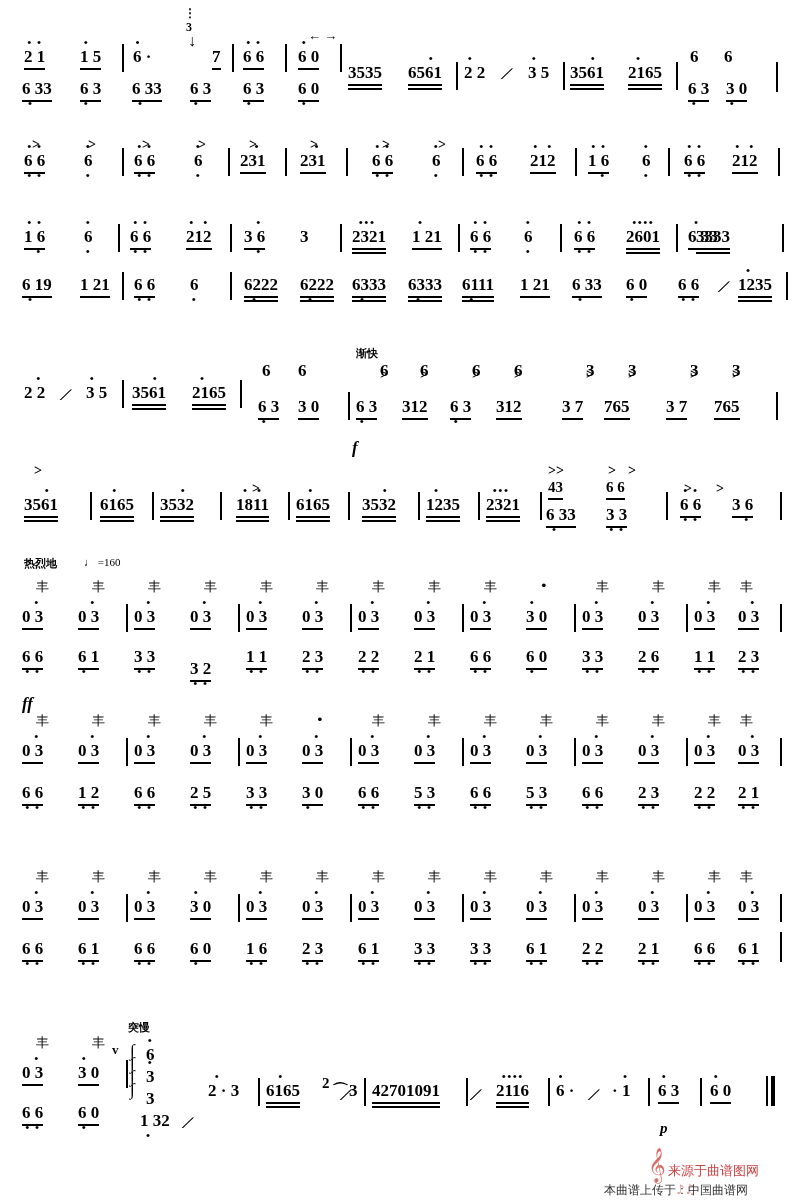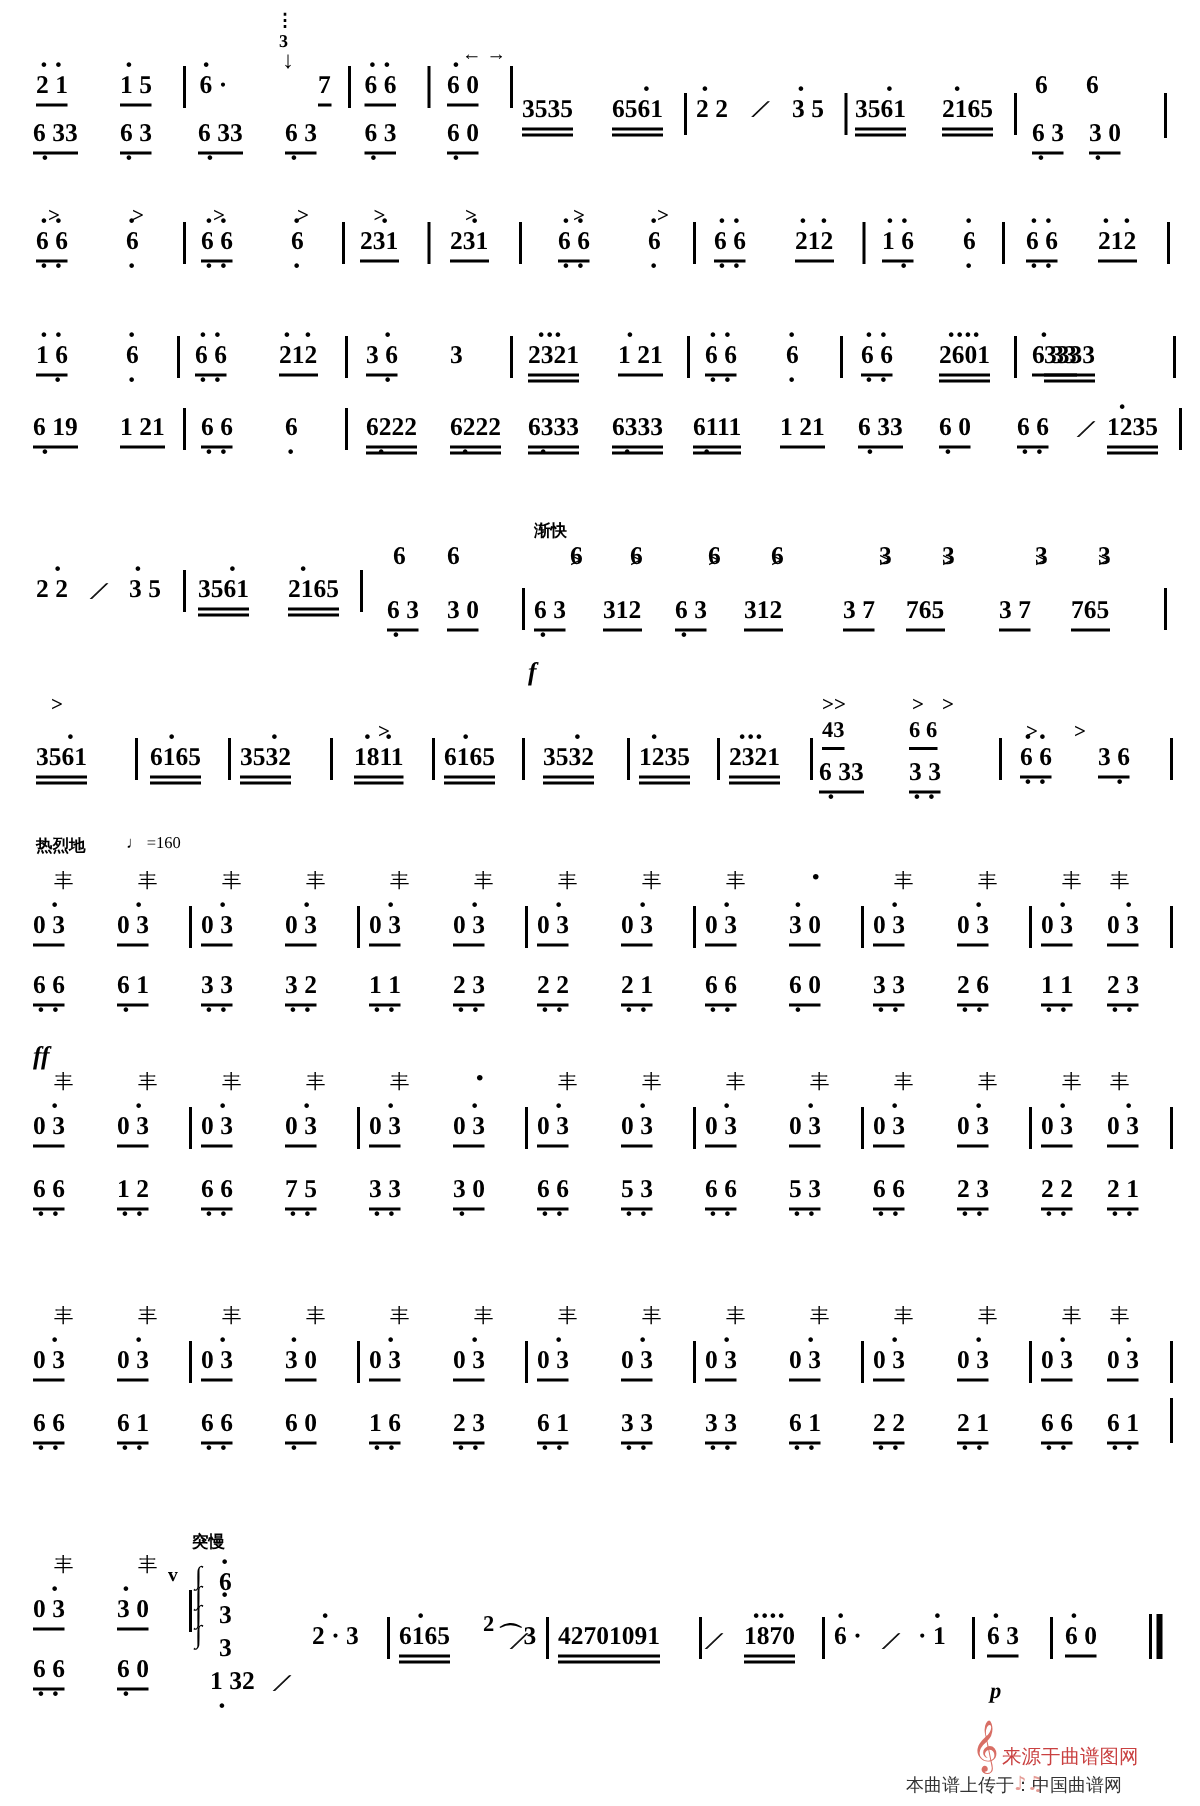--- a/index.html
+++ b/index.html
@@ -663,21 +663,21 @@
     <div class="row" style="position:absolute;left:0;top:92px;width:800px;height:40px;">
       <div class="cell" style="left:22px;top:0;">
         <span class="grp"><span class="num">6 6</span><span class="dotdn">• •</span><span class="beam1"></span></span>
       </div>
       <div class="cell" style="left:78px;top:0;">
         <span class="grp"><span class="num">6 1</span><span class="dotdn">•&nbsp;&nbsp;</span><span class="beam1"></span></span>
       </div>
       <div class="cell" style="left:134px;top:0;">
         <span class="grp"><span class="num">3 3</span><span class="dotdn">• •</span><span class="beam1"></span></span>
       </div>
-      <div class="cell" style="left:190px;top:0;font-family:Liberation Serif, serif;">
+      <div class="cell" style="left:190px;top:12px;font-family:Liberation Serif, serif;">
         <span class="grp"><span class="num">3 2</span><span class="dotdn">• •</span><span class="beam1"></span></span>
       </div>
       <div class="cell" style="left:246px;top:0;">
         <span class="grp"><span class="num">1 1</span><span class="dotdn">• •</span><span class="beam1"></span></span>
       </div>
       <div class="cell" style="left:302px;top:0;">
         <span class="grp"><span class="num">2 3</span><span class="dotdn">• •</span><span class="beam1"></span></span>
       </div>
       <div class="cell" style="left:358px;top:0;">
         <span class="grp"><span class="num">2 2</span><span class="dotdn">• •</span><span class="beam1"></span></span>
@@ -744,21 +744,21 @@
       <div class="bar" style="left:686px;top:-4px;height:28px;"></div>
       <div class="cell" style="left:694px;top:0;"><span class="grp"><span class="num">0 3</span><span class="dotup">&nbsp;&nbsp;•</span><span class="beam1"></span></span></div>
       <div class="cell" style="left:738px;top:0;"><span class="grp"><span class="num">0 3</span><span class="dotup">&nbsp;&nbsp;•</span><span class="beam1"></span></span></div>
       <div class="bar" style="left:780px;top:-4px;height:28px;"></div>
     </div>
 
     <div class="row" style="position:absolute;left:0;top:72px;width:800px;height:40px;">
       <div class="cell" style="left:22px;top:0;"><span class="grp"><span class="num">6 6</span><span class="dotdn">• •</span><span class="beam1"></span></span></div>
       <div class="cell" style="left:78px;top:0;"><span class="grp"><span class="num">1 2</span><span class="dotdn">• •</span><span class="beam1"></span></span></div>
       <div class="cell" style="left:134px;top:0;"><span class="grp"><span class="num">6 6</span><span class="dotdn">• •</span><span class="beam1"></span></span></div>
-      <div class="cell" style="left:190px;top:0;"><span class="grp"><span class="num">7 5</span><span class="dotdn">• •</span><span class="beam1"></span></span></div>
+      <div class="cell" style="left:190px;top:0;"><span class="grp"><span class="num">2 5</span><span class="dotdn">• •</span><span class="beam1"></span></span></div>
       <div class="cell" style="left:246px;top:0;"><span class="grp"><span class="num">3 3</span><span class="dotdn">• •</span><span class="beam1"></span></span></div>
       <div class="cell" style="left:302px;top:0;"><span class="grp"><span class="num">3 0</span><span class="dotdn">•&nbsp;&nbsp;</span><span class="beam1"></span></span></div>
       <div class="cell" style="left:358px;top:0;"><span class="grp"><span class="num">6 6</span><span class="dotdn">• •</span><span class="beam1"></span></span></div>
       <div class="cell" style="left:414px;top:0;"><span class="grp"><span class="num">5 3</span><span class="dotdn">• •</span><span class="beam1"></span></span></div>
       <div class="cell" style="left:470px;top:0;"><span class="grp"><span class="num">6 6</span><span class="dotdn">• •</span><span class="beam1"></span></span></div>
       <div class="cell" style="left:526px;top:0;"><span class="grp"><span class="num">5 3</span><span class="dotdn">• •</span><span class="beam1"></span></span></div>
       <div class="cell" style="left:582px;top:0;"><span class="grp"><span class="num">6 6</span><span class="dotdn">• •</span><span class="beam1"></span></span></div>
       <div class="cell" style="left:638px;top:0;"><span class="grp"><span class="num">2 3</span><span class="dotdn">• •</span><span class="beam1"></span></span></div>
       <div class="cell" style="left:694px;top:0;"><span class="grp"><span class="num">2 2</span><span class="dotdn">• •</span><span class="beam1"></span></span></div>
       <div class="cell" style="left:738px;top:0;"><span class="grp"><span class="num">2 1</span><span class="dotdn">• •</span><span class="beam1"></span></span></div>
@@ -852,21 +852,21 @@
       <div class="cell" style="left:208px;top:0;"><span class="grp"><span class="num">2 · 3</span><span class="dotup">•&nbsp;&nbsp;&nbsp;</span></span></div>
       <div class="bar" style="left:258px;top:-4px;height:28px;"></div>
       <div class="cell" style="left:266px;top:0;"><span class="grp"><span class="num">6165</span><span class="dotup">&nbsp;•&nbsp;&nbsp;</span><span class="beam1"></span><span class="beam2"></span></span></div>
       <div class="cell" style="left:322px;top:-8px;"><span class="grp"><span class="num small">2</span></span></div>
       <div class="cell" style="left:332px;top:0;"><span class="grp"><span class="num">⌒3</span></span></div>
       <div class="trem" style="left:344px;top:4px;">∕∕</div>
       <div class="bar" style="left:364px;top:-4px;height:28px;"></div>
       <div class="cell" style="left:372px;top:0;"><span class="grp"><span class="num">42701091</span><span class="beam1"></span><span class="beam2"></span></span></div>
       <div class="bar" style="left:466px;top:-4px;height:28px;"></div>
       <div class="trem" style="left:474px;top:4px;">∕∕</div>
-      <div class="cell" style="left:496px;top:0;"><span class="grp"><span class="num">1870</span><span class="dotup">••••</span><span class="beam1"></span><span class="beam2"></span></span></div>
+      <div class="cell" style="left:496px;top:0;"><span class="grp"><span class="num">2116</span><span class="dotup">••••</span><span class="beam1"></span><span class="beam2"></span></span></div>
       <div class="bar" style="left:548px;top:-4px;height:28px;"></div>
       <div class="cell" style="left:556px;top:0;"><span class="grp"><span class="num">6 ·</span><span class="dotup">•&nbsp;&nbsp;</span></span></div>
       <div class="trem" style="left:592px;top:4px;">∕∕</div>
       <div class="cell" style="left:612px;top:0;"><span class="grp"><span class="num">· 1</span><span class="dotup">&nbsp;&nbsp;•</span></span></div>
       <div class="bar" style="left:648px;top:-4px;height:28px;"></div>
       <div class="cell" style="left:658px;top:0;"><span class="grp"><span class="num">6 3</span><span class="dotup">•&nbsp;&nbsp;</span><span class="beam1"></span></span></div>
       <div class="bar" style="left:700px;top:-4px;height:28px;"></div>
       <div class="cell" style="left:710px;top:0;"><span class="grp"><span class="num">6 0</span><span class="dotup">•&nbsp;&nbsp;</span><span class="beam1"></span></span></div>
 
       <div class="barfinal" style="left:766px;top:-6px;width:1.6px;height:30px;"></div>

